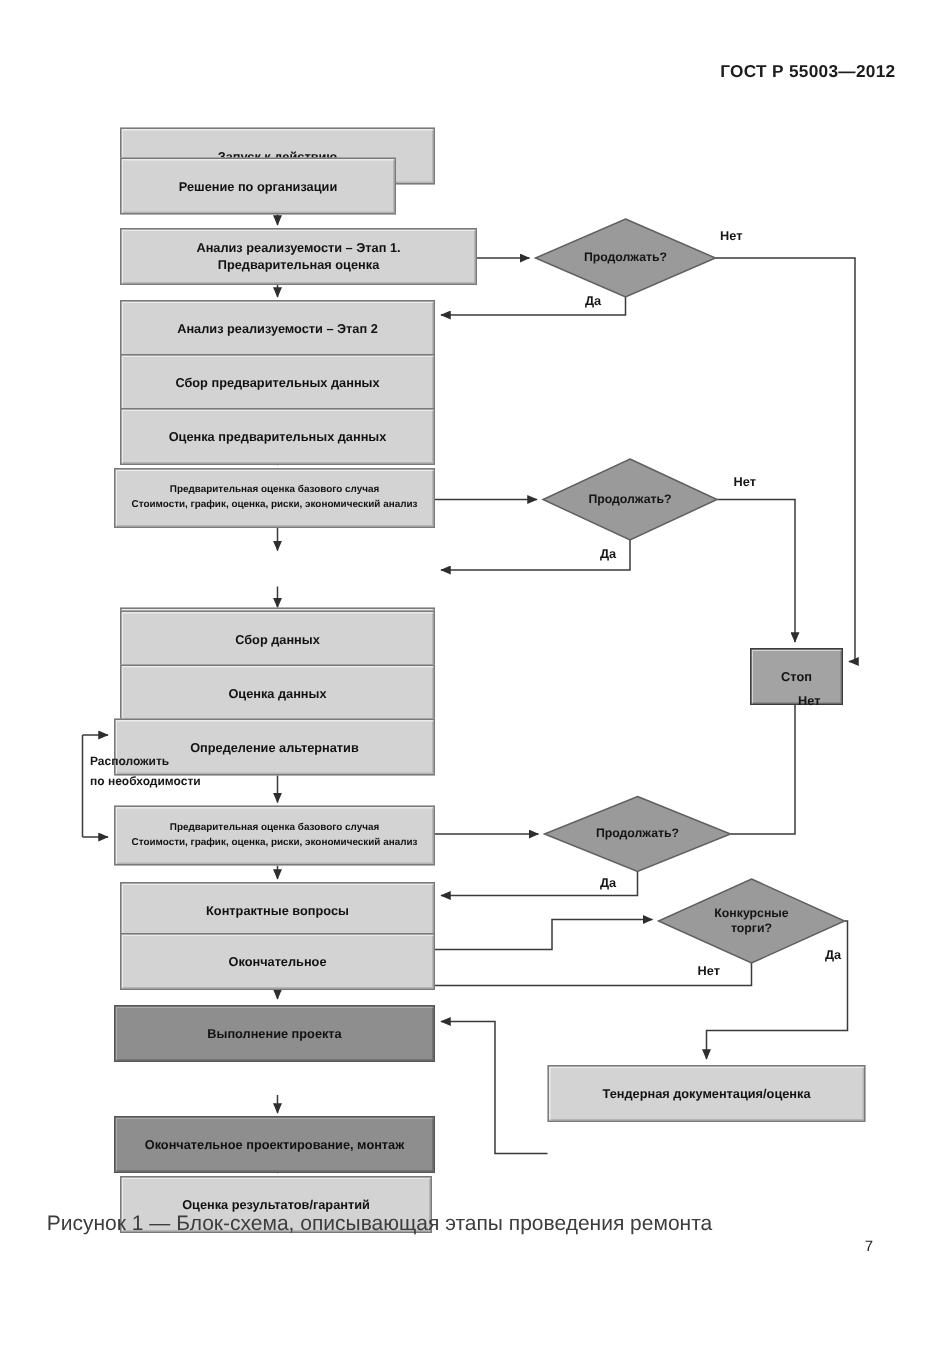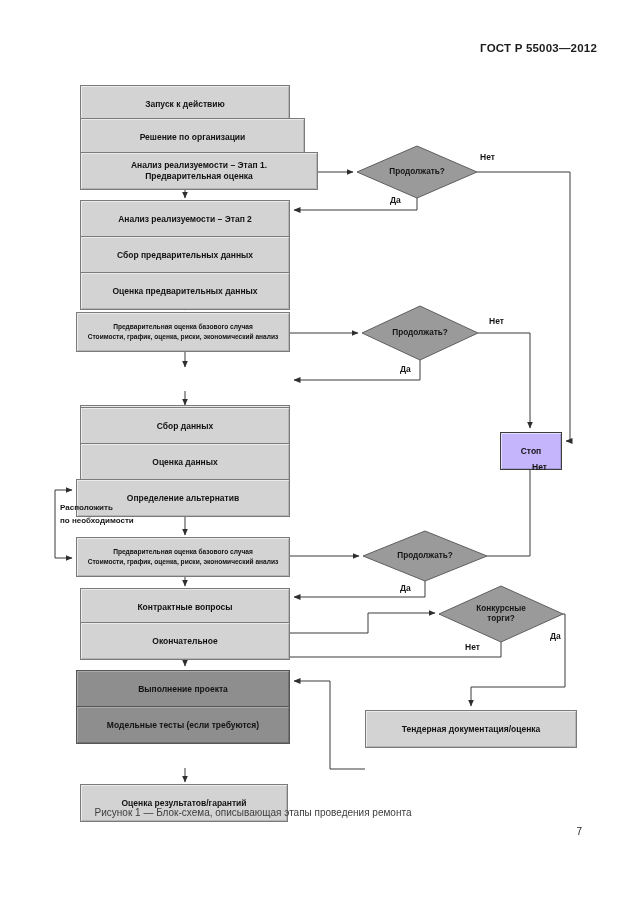--- a/index.html
+++ b/index.html
@@ -8,27 +8,27 @@
   .hdr{position:absolute;top:42px;right:33px;font-size:11.5px;font-weight:700;color:#1c1c1c;letter-spacing:.2px;}
   svg.wires{position:absolute;left:0;top:0;width:630px;height:913px;}
   .box{position:absolute;box-sizing:border-box;background:#d3d3d3;border:1px solid #7a7a7a;
        display:flex;align-items:center;justify-content:center;text-align:center;
        font-size:8.5px;font-weight:700;color:#121212;line-height:1.25;white-space:pre-line;
        box-shadow:inset 1px 1px 0 rgba(255,255,255,.55), inset -1px -1px 0 rgba(0,0,0,.14);
        padding:18px 6px;}
   .box.small{font-size:6.6px;line-height:1.45;padding:1px 2px;}
   .box.dark{background:#8e8e8e;border-color:#565656;
        box-shadow:inset 1px 1px 0 rgba(255,255,255,.25), inset -1px -1px 0 rgba(0,0,0,.2);}
-  .box.stop{background:#c4b5fd;border-color:#3d3d3d;font-size:8.5px;}
+  .box.stop{background:#a3a3a3;border-color:#3d3d3d;font-size:8.5px;}
   .dlabel{position:absolute;display:flex;align-items:center;justify-content:center;text-align:center;
        font-size:8.2px;font-weight:700;color:#151515;line-height:1.2;white-space:pre-line;}
   .elabel{position:absolute;font-size:8.5px;font-weight:700;color:#161616;}
   .annotation{position:absolute;left:60px;top:502px;width:110px;font-size:8px;font-weight:700;
        color:#161616;line-height:1.6;white-space:pre-line;}
-  .caption{position:absolute;left:0;top:807px;width:506px;text-align:center;font-size:10px;color:#3d3d3d;}
+  .caption{position:absolute;left:0;top:807px;width:506px;text-align:center;font-size:14px;color:#3d3d3d;}
   .pagenum{position:absolute;top:826px;right:48px;font-size:10px;color:#222;}
 </style>
 </head>
 <body>
 
 <div class="page">
 
   <div class="hdr">ГОСТ Р 55003—2012</div>
 
   <svg class="wires" viewBox="0 0 630 913" xmlns="http://www.w3.org/2000/svg">
@@ -76,38 +76,38 @@
     </g>
     <g fill="#9a9a9a" stroke="#5f5f5f" stroke-width="1">
       <polygon points="417,146 477,172 417,198 357,172"></polygon>
       <polygon points="420,306 478,333 420,360 362,333"></polygon>
       <polygon points="425,531 487,556 425,581 363,556"></polygon>
       <polygon points="501,586 563,614 501,642 439,614"></polygon>
     </g>
   </svg>
 
   <div class="box" style="left:80px;top:85px;width:210px;height:22px;">Запуск к действию</div>
-  <div class="box" style="left:80px;top:118px;width:225px;height:22px;">Решение по организации</div>
+  <div class="box" style="left:80px;top:105px;width:184px;height:22px;">Решение по организации</div>
   <div class="box" style="left:80px;top:152px;width:238px;height:35px;">Анализ реализуемости – Этап 1.
 Предварительная оценка</div>
   <div class="box" style="left:80px;top:200px;width:210px;height:22px;">Анализ реализуемости – Этап 2</div>
   <div class="box" style="left:80px;top:236px;width:210px;height:22px;">Сбор предварительных данных</div>
   <div class="box" style="left:80px;top:272px;width:210px;height:23px;">Оценка предварительных данных</div>
   <div class="box small" style="left:76px;top:312px;width:214px;height:40px;">Предварительная оценка базового случая
 Стоимости, график, оценка, риски, экономический анализ</div>
   <div class="box" style="left:80px;top:369px;width:210px;height:22px;margin-top:36px;">Детальные исследования</div>
   <div class="box" style="left:80px;top:407px;width:210px;height:22px;">Сбор данных</div>
   <div class="box" style="left:80px;top:443px;width:210px;height:22px;">Оценка данных</div>
   <div class="box" style="left:76px;top:479px;width:214px;height:22px;">Определение альтернатив</div>
   <div class="box small" style="left:76px;top:537px;width:214px;height:40px;">Предварительная оценка базового случая
 Стоимости, график, оценка, риски, экономический анализ</div>
   <div class="box" style="left:80px;top:588px;width:210px;height:22px;">Контрактные вопросы</div>
   <div class="box" style="left:80px;top:622px;width:210px;height:23px;">Окончательное</div>
   <div class="box dark" style="left:76px;top:670px;width:214px;height:23px;">Выполнение проекта</div>
-  <div class="box dark" style="left:76px;top:706px;width:214px;height:24px;">Модельные тесты (если требуются)</div>
+  <div class="box dark" style="left:76px;top:744px;width:214px;height:24px;">Окончательное проектирование, монтаж</div>
   <div class="box" style="left:80px;top:784px;width:208px;height:22px;">Оценка результатов/гарантий</div>
 
   <div class="dlabel" style="left:357px;top:146px;width:120px;height:52px;">Продолжать?</div>
   <div class="dlabel" style="left:362px;top:306px;width:116px;height:54px;">Продолжать?</div>
   <div class="dlabel" style="left:363px;top:531px;width:124px;height:50px;">Продолжать?</div>
   <div class="dlabel" style="left:439px;top:586px;width:124px;height:56px;">Конкурсные
 торги?</div>
 
   <div class="box stop" style="left:500px;top:432px;width:62px;height:19px;">Стоп</div>
   <div class="box" style="left:365px;top:710px;width:212px;height:25px;">Тендерная документация/оценка</div>

